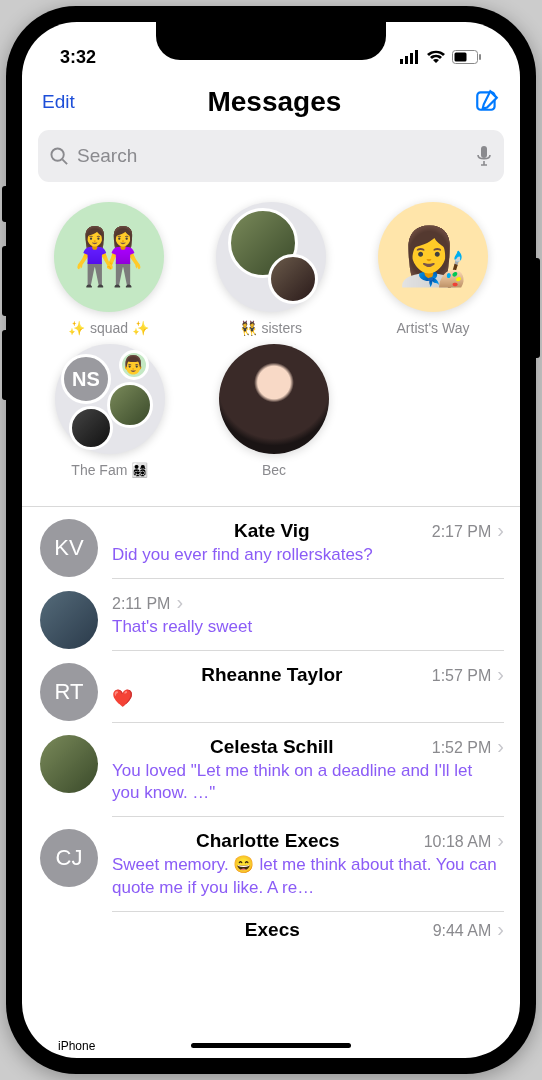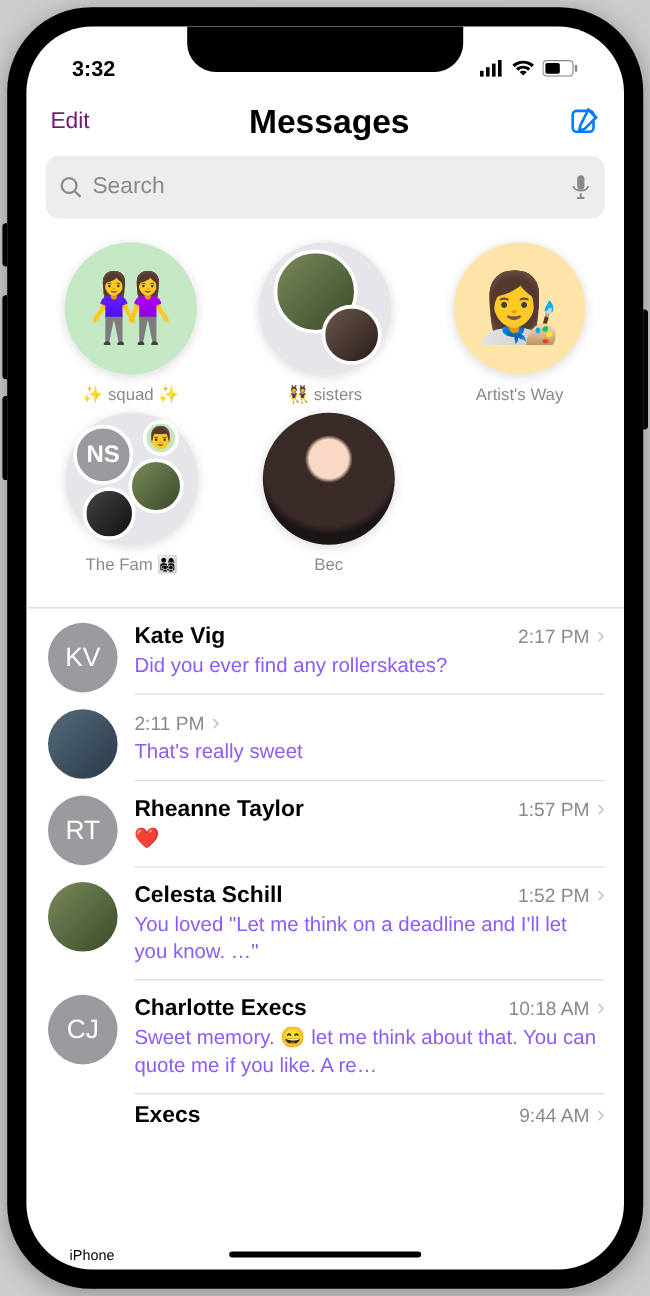--- a/index.html
+++ b/index.html
@@ -48,21 +48,21 @@
       height: 52px;
       font-size: 18px;
       font-weight: 600;
     }
     .status-icons { display:flex; align-items:center; gap:6px;}
     .nav {
       display: flex; justify-content: space-between; align-items: center;
       padding: 12px 20px 6px;
     }
     .nav-title { font-size: 28px; font-weight: 600; }
-    .nav-left { font-size: 19px; color:#701a75; }
+    .nav-left { font-size: 19px; color:#1d4ed8; }
     .nav-right svg { width:26px; height:26px; }
     .search-bar {
       margin: 6px 16px 10px;
       background: #ededef;
       border-radius: 11px;
       height: 52px;
       display: flex;
       align-items:center;
       padding: 0 12px;
       gap: 8px;
@@ -97,21 +97,21 @@
     .conv {
       display:flex; gap:14px;
       padding: 12px 16px 0 18px;
     }
     .conv-avatar {
       width:58px; height:58px; border-radius:50%; flex-shrink:0;
       display:flex; align-items:center; justify-content:center;
       font-size:22px; color:#fff; font-weight:500;
     }
     .conv-body { flex:1; padding-bottom:12px; border-bottom:0.5px solid #d9d9d9; min-width:0;}
-    .conv-line1 { display:flex; align-items: baseline;}
+    .conv-line1 { display:flex; align-items: baseline; text-align: center;}
     .conv-name { font-size:19px; font-weight:600; flex:1;}
     .conv-time { font-size:16px; color:#8a8a8e;}
     .chevron { color:#c7c7cc; font-size:20px; margin-left:6px;}
     .conv-preview { font-size:17px; color:#8b5cf6; line-height:1.3; margin-top:2px;}
     .home-bar {
       position:absolute; bottom:10px; left:50%; transform:translateX(-50%);
       width:160px; height:5px; background:#000; border-radius:3px;
     }
     .watermark { position:absolute; bottom:5px; left:36px; font-size:12px;margin-top:37px;}
   </style>

